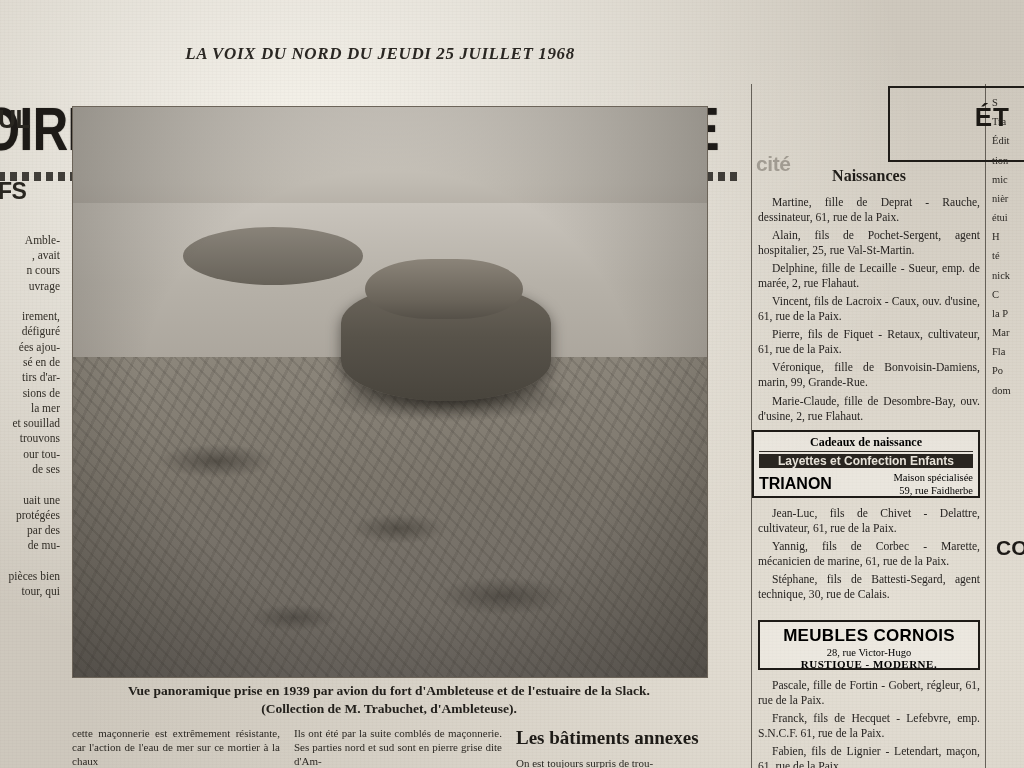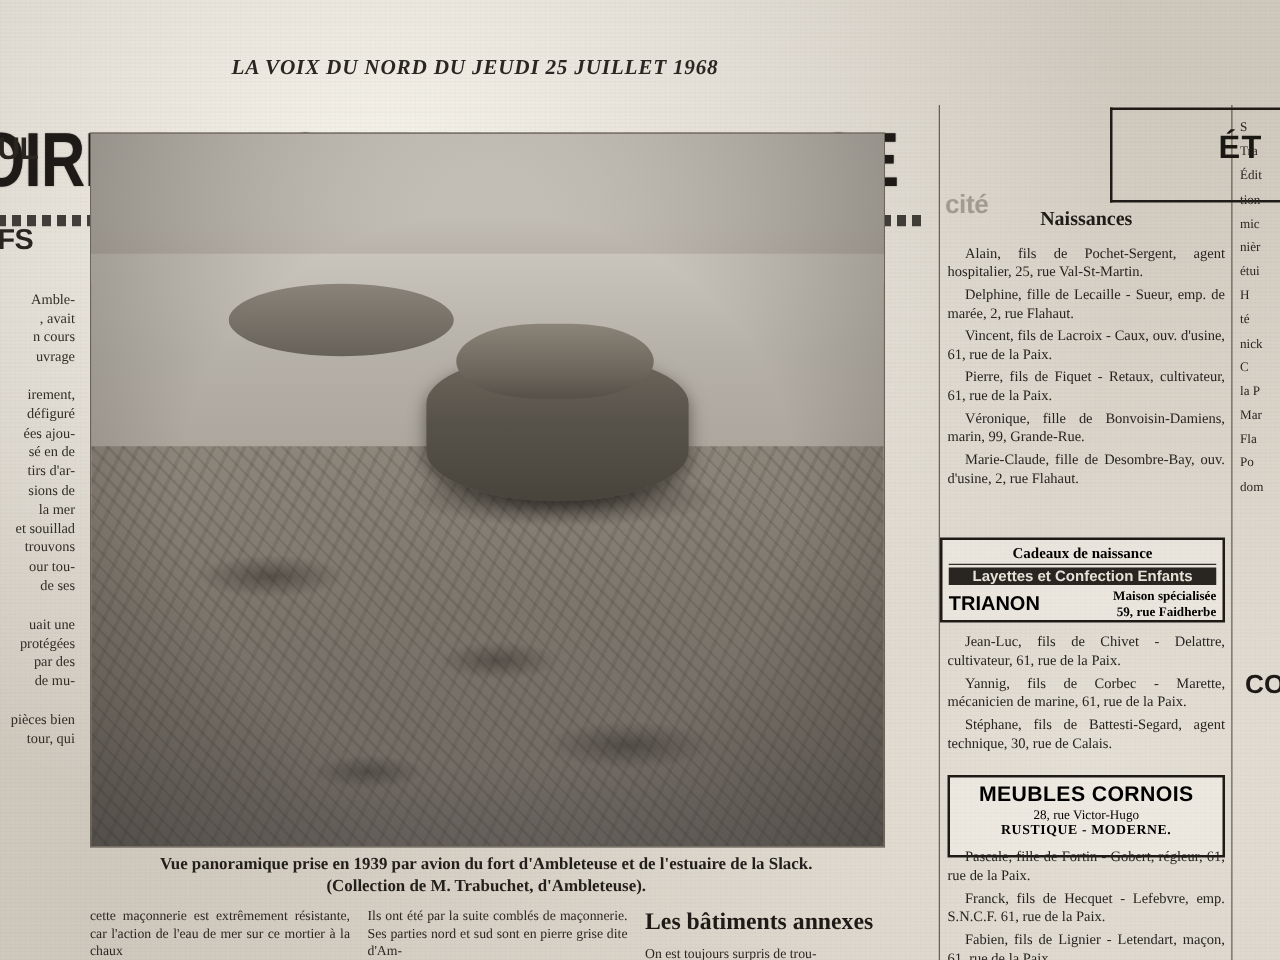--- a/index.html
+++ b/index.html
@@ -343,40 +343,39 @@
   }
   .ad-trianon .name {
     font-family: "Liberation Sans", sans-serif;
     font-weight: bold;
     font-size: 16px;
   }
   .ad-trianon .right {
     font-size: 10.5px;
     text-align: right;
     line-height: 1.25;
-    font-weight: bold;
   }
 
   .births2 {
     position: absolute;
     left: 758px;
     top: 506px;
     width: 222px;
     font-size: 11.6px;
     line-height: 1.3;
     text-align: justify;
     color: #272320;
   }
   .births2 p { margin: 0 0 3px 0; text-indent: 14px; }
 
   .ad-meubles {
     left: 758px;
     top: 620px;
     width: 222px;
-    height: 66px;
+    height: 50px;
     padding: 4px 6px;
   }
   .ad-meubles .t {
     font-family: "Liberation Sans", sans-serif;
     font-weight: bold;
     font-size: 17px;
     text-align: center;
     letter-spacing: 0.3px;
   }
   .ad-meubles .s1 {
@@ -499,20 +498,21 @@
   <div class="vrule r2"></div>
 
   <div class="brand-et">
     <div class="et">ÉT</div>
   </div>
 
   <div class="ghost-head">cité</div>
 
   <div class="births">
     <div class="sec-title">Naissances</div>
+    <p>Martine, fille de Deprat - Rauche, dessinateur, 61, rue de la Paix.</p>
     <p>Alain, fils de Pochet-Sergent, agent hospitalier, 25, rue Val-St-Martin.</p>
     <p>Delphine, fille de Lecaille - Sueur, emp. de marée, 2, rue Flahaut.</p>
     <p>Vincent, fils de Lacroix - Caux, ouv. d'usine, 61, rue de la Paix.</p>
     <p>Pierre, fils de Fiquet - Retaux, cultivateur, 61, rue de la Paix.</p>
     <p>Véronique, fille de Bonvoisin-Damiens, marin, 99, Grande-Rue.</p>
     <p>Marie-Claude, fille de Desombre-Bay, ouv. d'usine, 2, rue Flahaut.</p>
   </div>
 
   <div class="ad-box ad-trianon">
     <div class="l1">Cadeaux de naissance</div>

